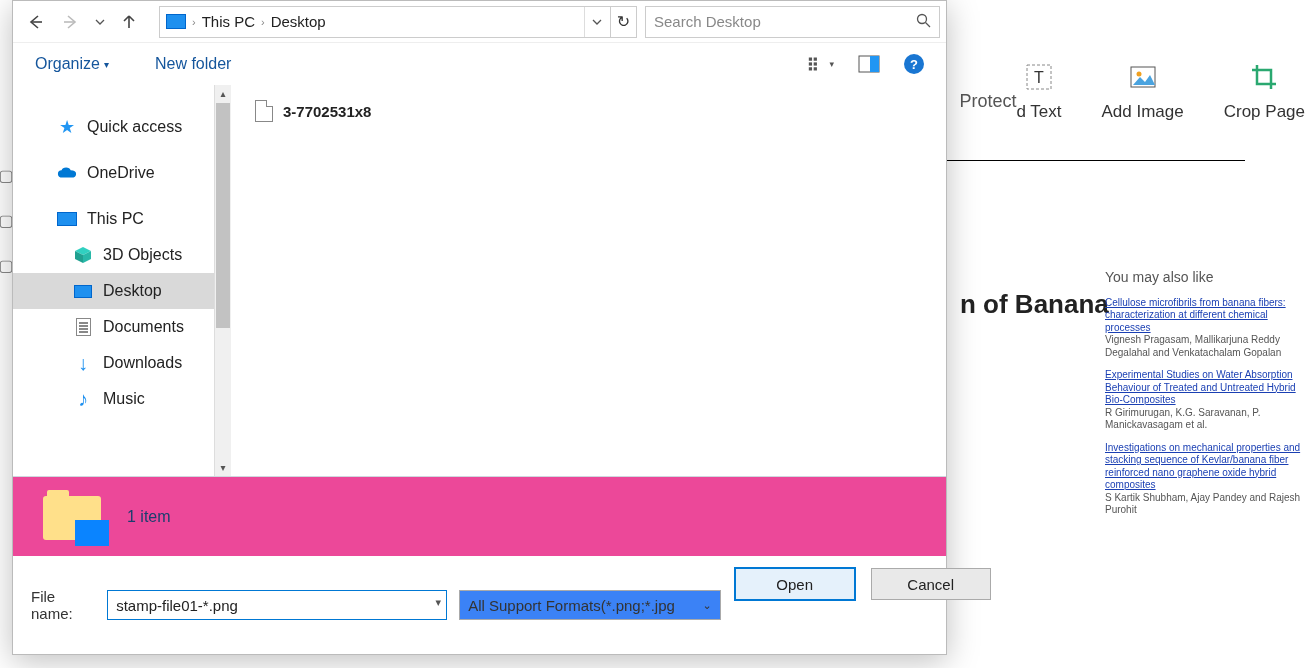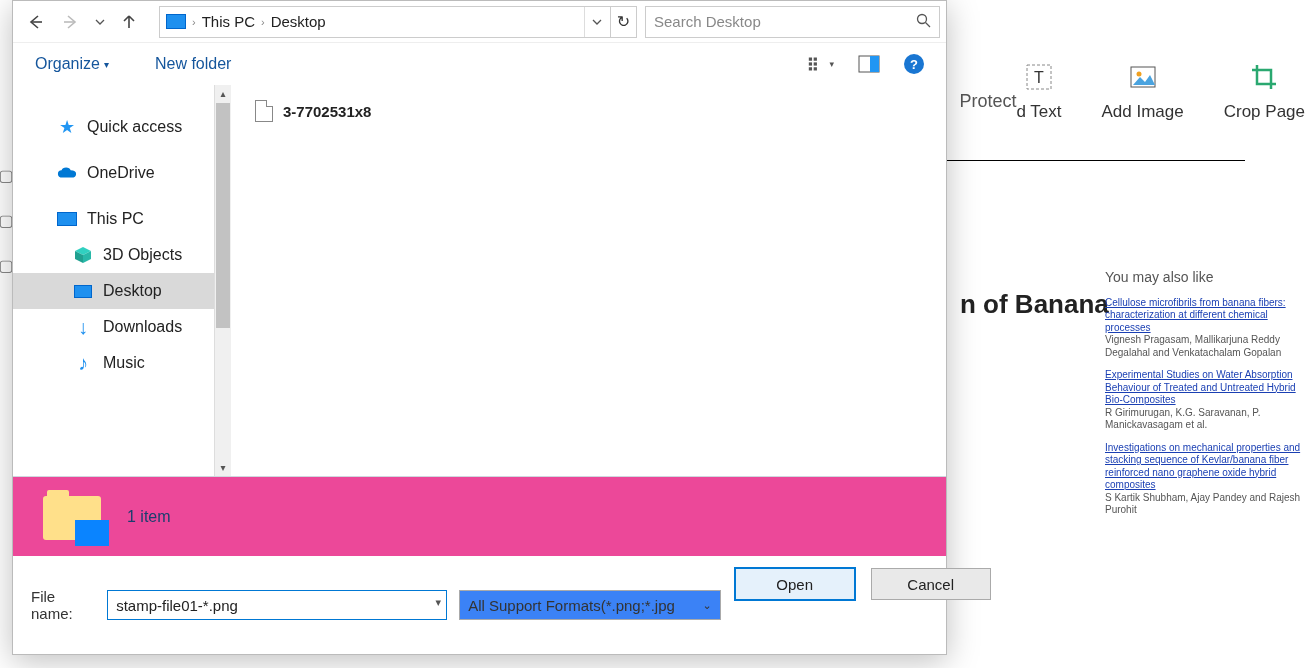--- a/index.html
+++ b/index.html
@@ -276,20 +276,26 @@
           </span>
           <span>3D Objects</span>
         </div>
         <div class="tree-item indent sel">
           <span class="ico">
               <span class="desk-ico"></span>
             </span>
           <span>Desktop</span>
         </div>
         <div class="tree-item indent">
+          <span class="ico">
+              <span class="doc-ico"></span>
+            </span>
+          <span>Documents</span>
+        </div>
+        <div class="tree-item indent">
           <span class="ico dl-ico">↓</span>
           <span>Downloads</span>
         </div>
         <div class="tree-item indent">
           <span class="ico music-ico">♪</span>
           <span>Music</span>
         </div>
       </div>
       <div class="nav-scroll">
         <div class="arr up">▴</div>

